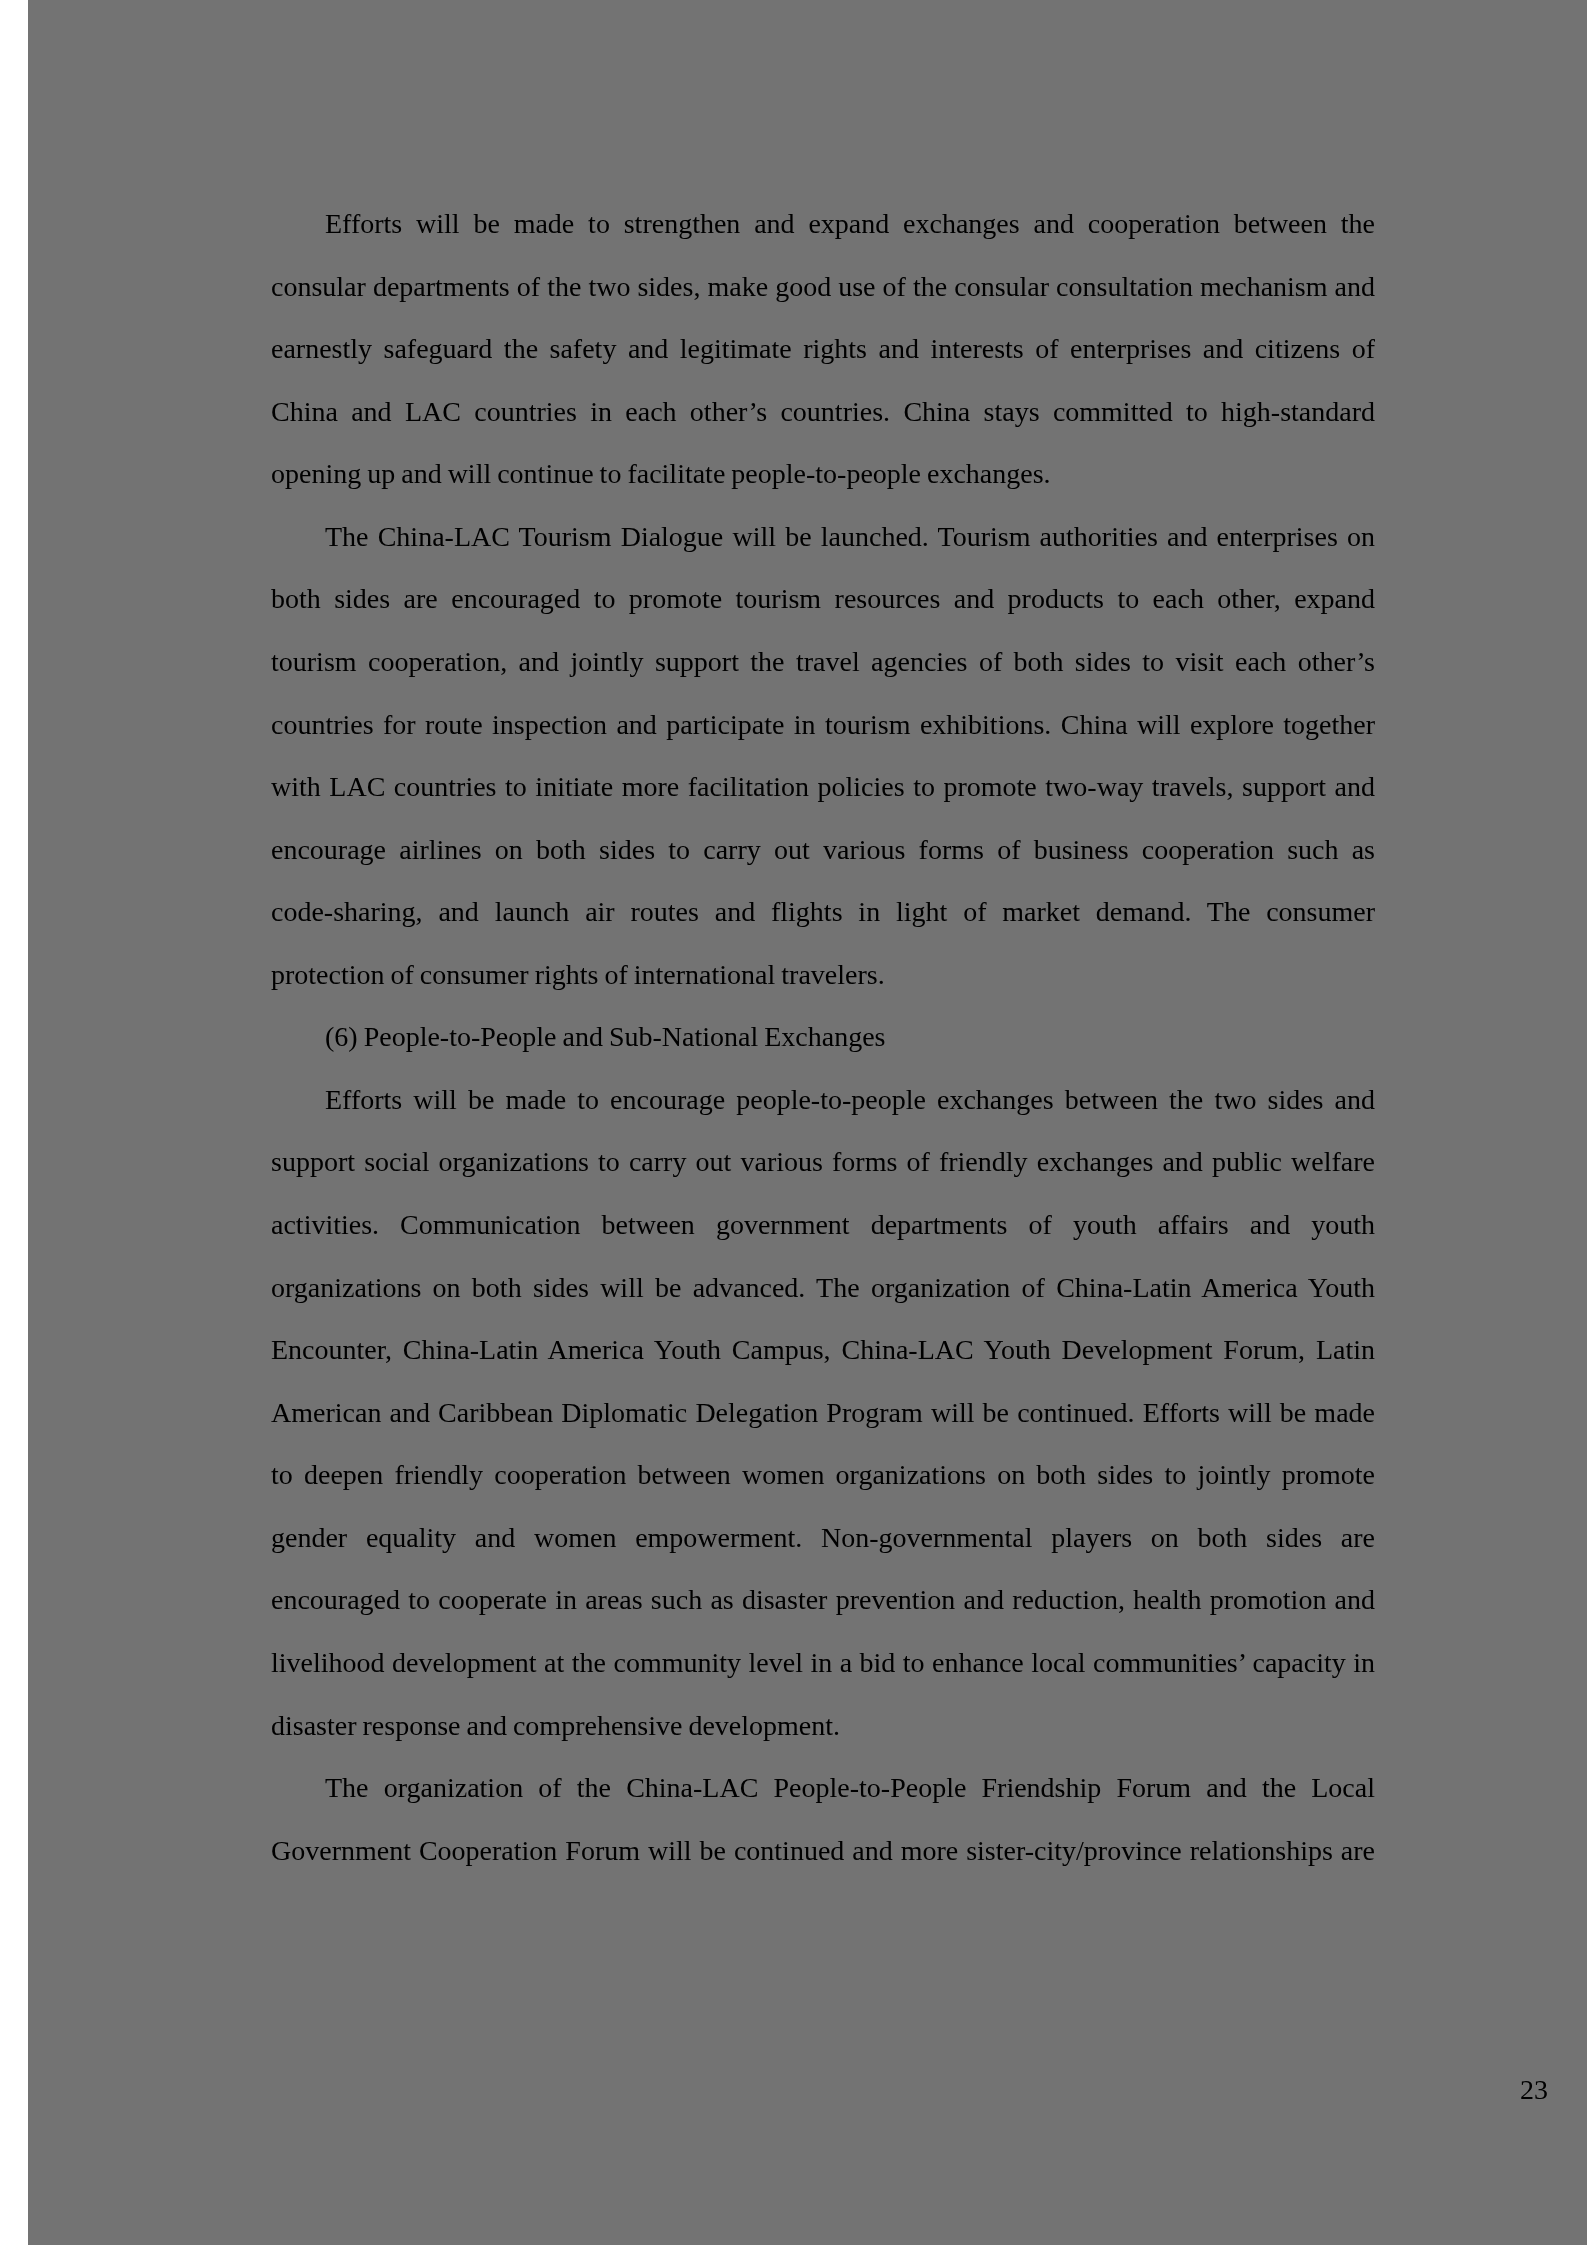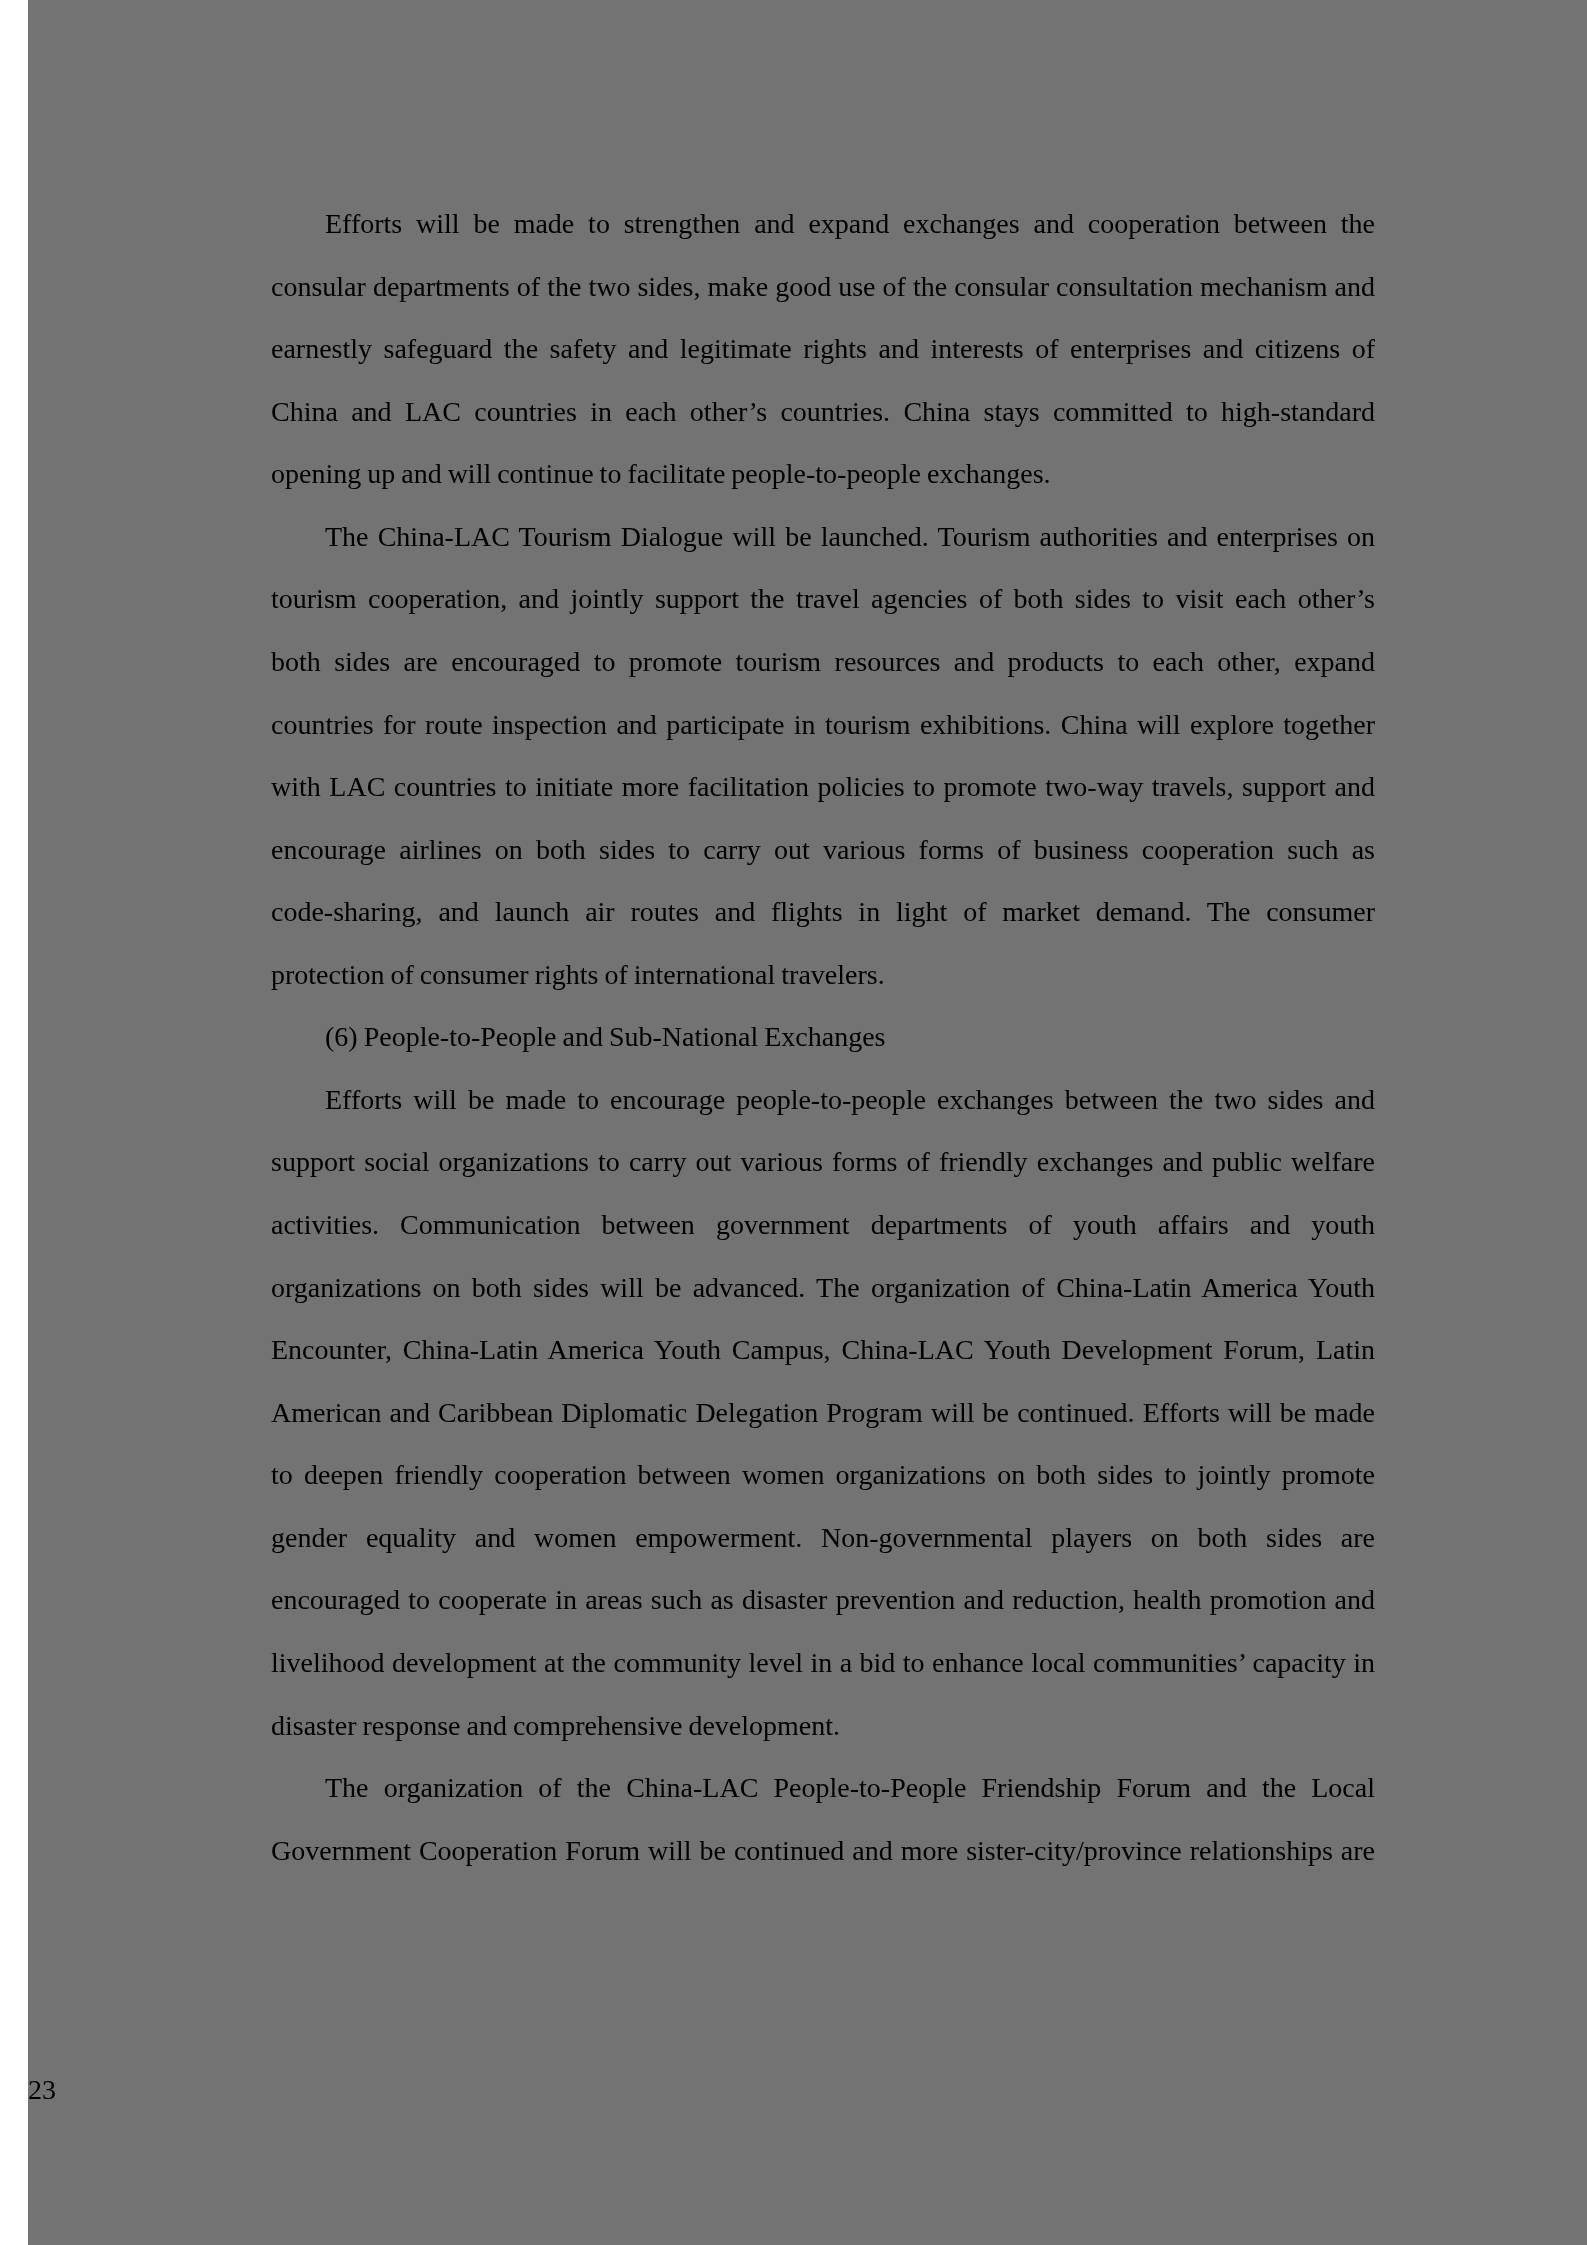--- a/index.html
+++ b/index.html
@@ -36,39 +36,39 @@
   }
   .line.first { text-indent: 54px; }
   .line.lastline { text-align-last: left; }
   .page-number {
     position: absolute;
     top: 2070px;
     left: 0;
     width: 1520px;
     font-size: 28px;
     line-height: 40px;
-    text-align: left;
+    text-align: right;
   }
 </style>
 </head>
 <body>
 
 <div class="page">
   <div class="text-block">
       <div class="para body">
         <div class="line first">Efforts will be made to strengthen and expand exchanges and cooperation between the</div>
         <div class="line">consular departments of the two sides, make good use of the consular consultation mechanism and</div>
         <div class="line">earnestly safeguard the safety and legitimate rights and interests of enterprises and citizens of</div>
         <div class="line">China and LAC countries in each other’s countries. China stays committed to high-standard</div>
         <div class="line lastline">opening up and will continue to facilitate people-to-people exchanges.</div>
       </div>
       <div class="para body">
         <div class="line first">The China-LAC Tourism Dialogue will be launched. Tourism authorities and enterprises on</div>
+        <div class="line">both sides are encouraged to promote tourism resources and products to each other, expand</div>
         <div class="line">tourism cooperation, and jointly support the travel agencies of both sides to visit each other’s</div>
-        <div class="line">both sides are encouraged to promote tourism resources and products to each other, expand</div>
         <div class="line">countries for route inspection and participate in tourism exhibitions. China will explore together</div>
         <div class="line">with LAC countries to initiate more facilitation policies to promote two-way travels, support and</div>
         <div class="line">encourage airlines on both sides to carry out various forms of business cooperation such as</div>
         <div class="line">code-sharing, and launch air routes and flights in light of market demand. The consumer</div>
         <div class="line lastline">protection of consumer rights of international travelers.</div>
       </div>
       <div class="para heading">
         <div class="line first lastline">(6) People-to-People and Sub-National Exchanges</div>
       </div>
       <div class="para body">

